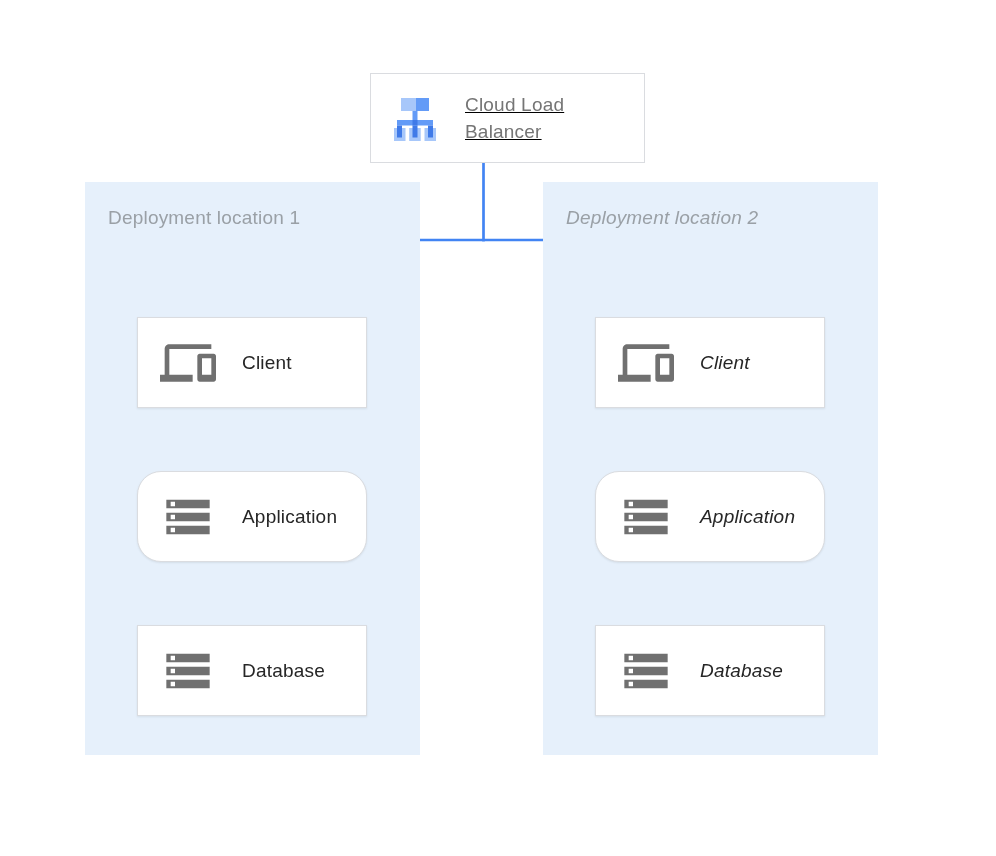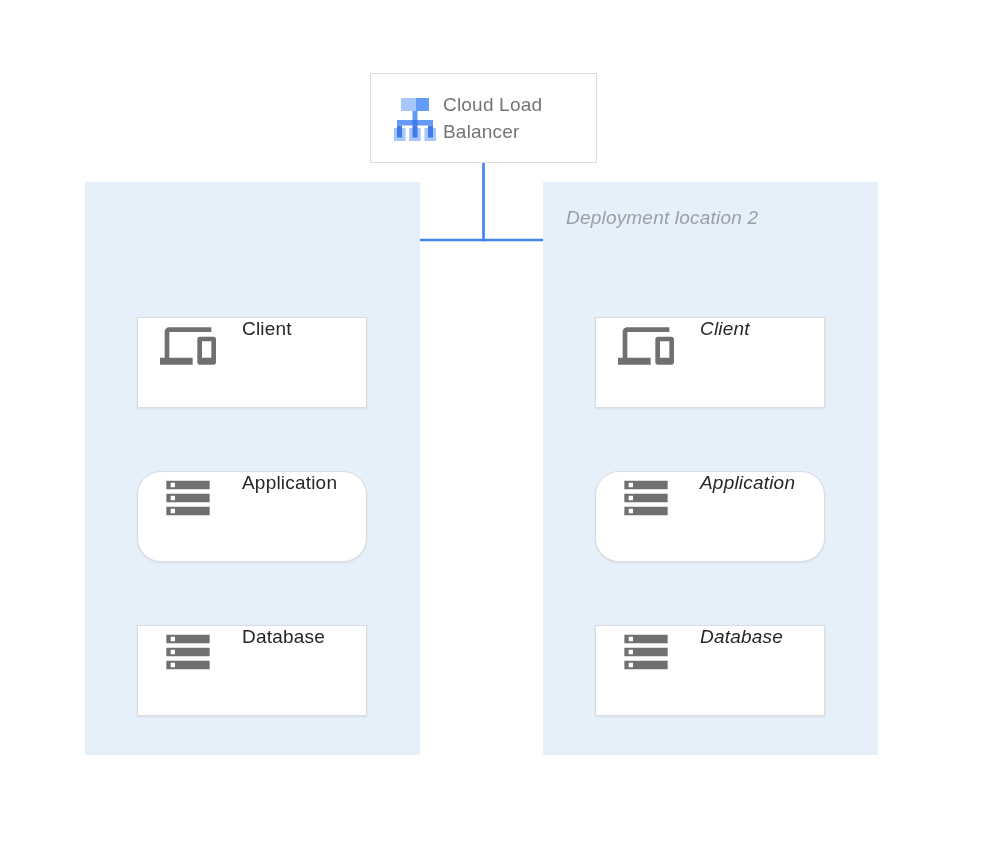--- a/index.html
+++ b/index.html
@@ -18,23 +18,23 @@
   .canvas{
     position:relative;width:996px;height:856px;background:#ffffff;overflow:hidden;
     font-family:"Liberation Sans","DejaVu Sans",sans-serif;
   }
   .connectors{position:absolute;left:0;top:0;width:996px;height:856px;pointer-events:none;}
   .edge{fill:none;stroke:var(--accent);stroke-width:2.7px;}
   .arrow-head{fill:var(--accent);}
   marker{overflow:visible;}
 
   .lb-box{
-    position:absolute;left:370px;top:73px;width:227px;height:90px;box-sizing:border-box;
+    position:absolute;left:370px;top:73px;width:275px;height:90px;box-sizing:border-box;
     background:#ffffff;border:1px solid var(--box-border);
-    display:flex;align-items:center;padding-left:16px;
+    display:flex;align-items:center;padding-left:16px;gap:22px;text-decoration:underline;
   }
   .lb-label{
     font-size:19px;line-height:27px;letter-spacing:.2px;color:var(--text-gray);
     width:116px;
   }
 
   .zone{
     position:absolute;top:182px;width:335px;height:573px;
     background:var(--panel-bg);
   }
@@ -42,21 +42,21 @@
   .zone-2{left:543px;font-style:italic;}
   .zone-label{
     position:absolute;left:23px;top:25px;
     font-size:19px;letter-spacing:.2px;color:var(--text-muted);white-space:nowrap;
   }
 
   .node{
     position:absolute;left:52px;width:230px;height:91px;box-sizing:border-box;
     background:#ffffff;border:1px solid var(--box-border);
     box-shadow:0 1px 2px rgba(60,64,67,.10);
-    display:flex;align-items:flex-start;padding-left:20px;gap:24px;
+    display:flex;align-items:center;padding-left:20px;gap:24px;
   }
   .node-client{top:135px;}
   .node-app{top:289px;border-radius:24px;}
   .node-db{top:443px;}
   .icon-wrap{width:60px;display:flex;justify-content:center;align-items:center;}
   .gray-glyph{fill:var(--icon-gray);}
   .node-label{font-size:19px;letter-spacing:.2px;color:var(--text-dark);white-space:nowrap;}
 
   .ic-light{fill:var(--icon-blue-light);}
   .ic-med{fill:var(--icon-blue-medium);}
@@ -96,20 +96,21 @@
         <rect class="ic-dark" x="25.5" y="30" width="5" height="5.5"></rect>
         <rect class="ic-dark" x="10" y="35.5" width="5" height="12"></rect>
         <rect class="ic-dark" x="25.5" y="35.5" width="5" height="12"></rect>
         <rect class="ic-dark" x="41" y="35.5" width="5" height="12"></rect>
       </svg>
     </span>
     <span class="lb-label">Cloud Load Balancer</span>
   </div>
 
   <section class="zone zone-1">
+    <div class="zone-label">Deployment location 1</div>
 
     <div class="node node-client">
       <span class="icon-wrap">
         <svg width="56" height="56" viewBox="0 0 24 24" aria-hidden="true">
           <path class="gray-glyph" d="M4 6h18V4H4c-1.1 0-2 .9-2 2v11H0v3h14v-3H4V6zm19 2h-6c-.55 0-1 .45-1 1v10c0 .55.45 1 1 1h6c.55 0 1-.45 1-1V9c0-.55-.45-1-1-1zm-1 9h-4v-7h4v7z"></path>
         </svg>
       </span>
       <span class="node-label">Client</span>
     </div>
 

